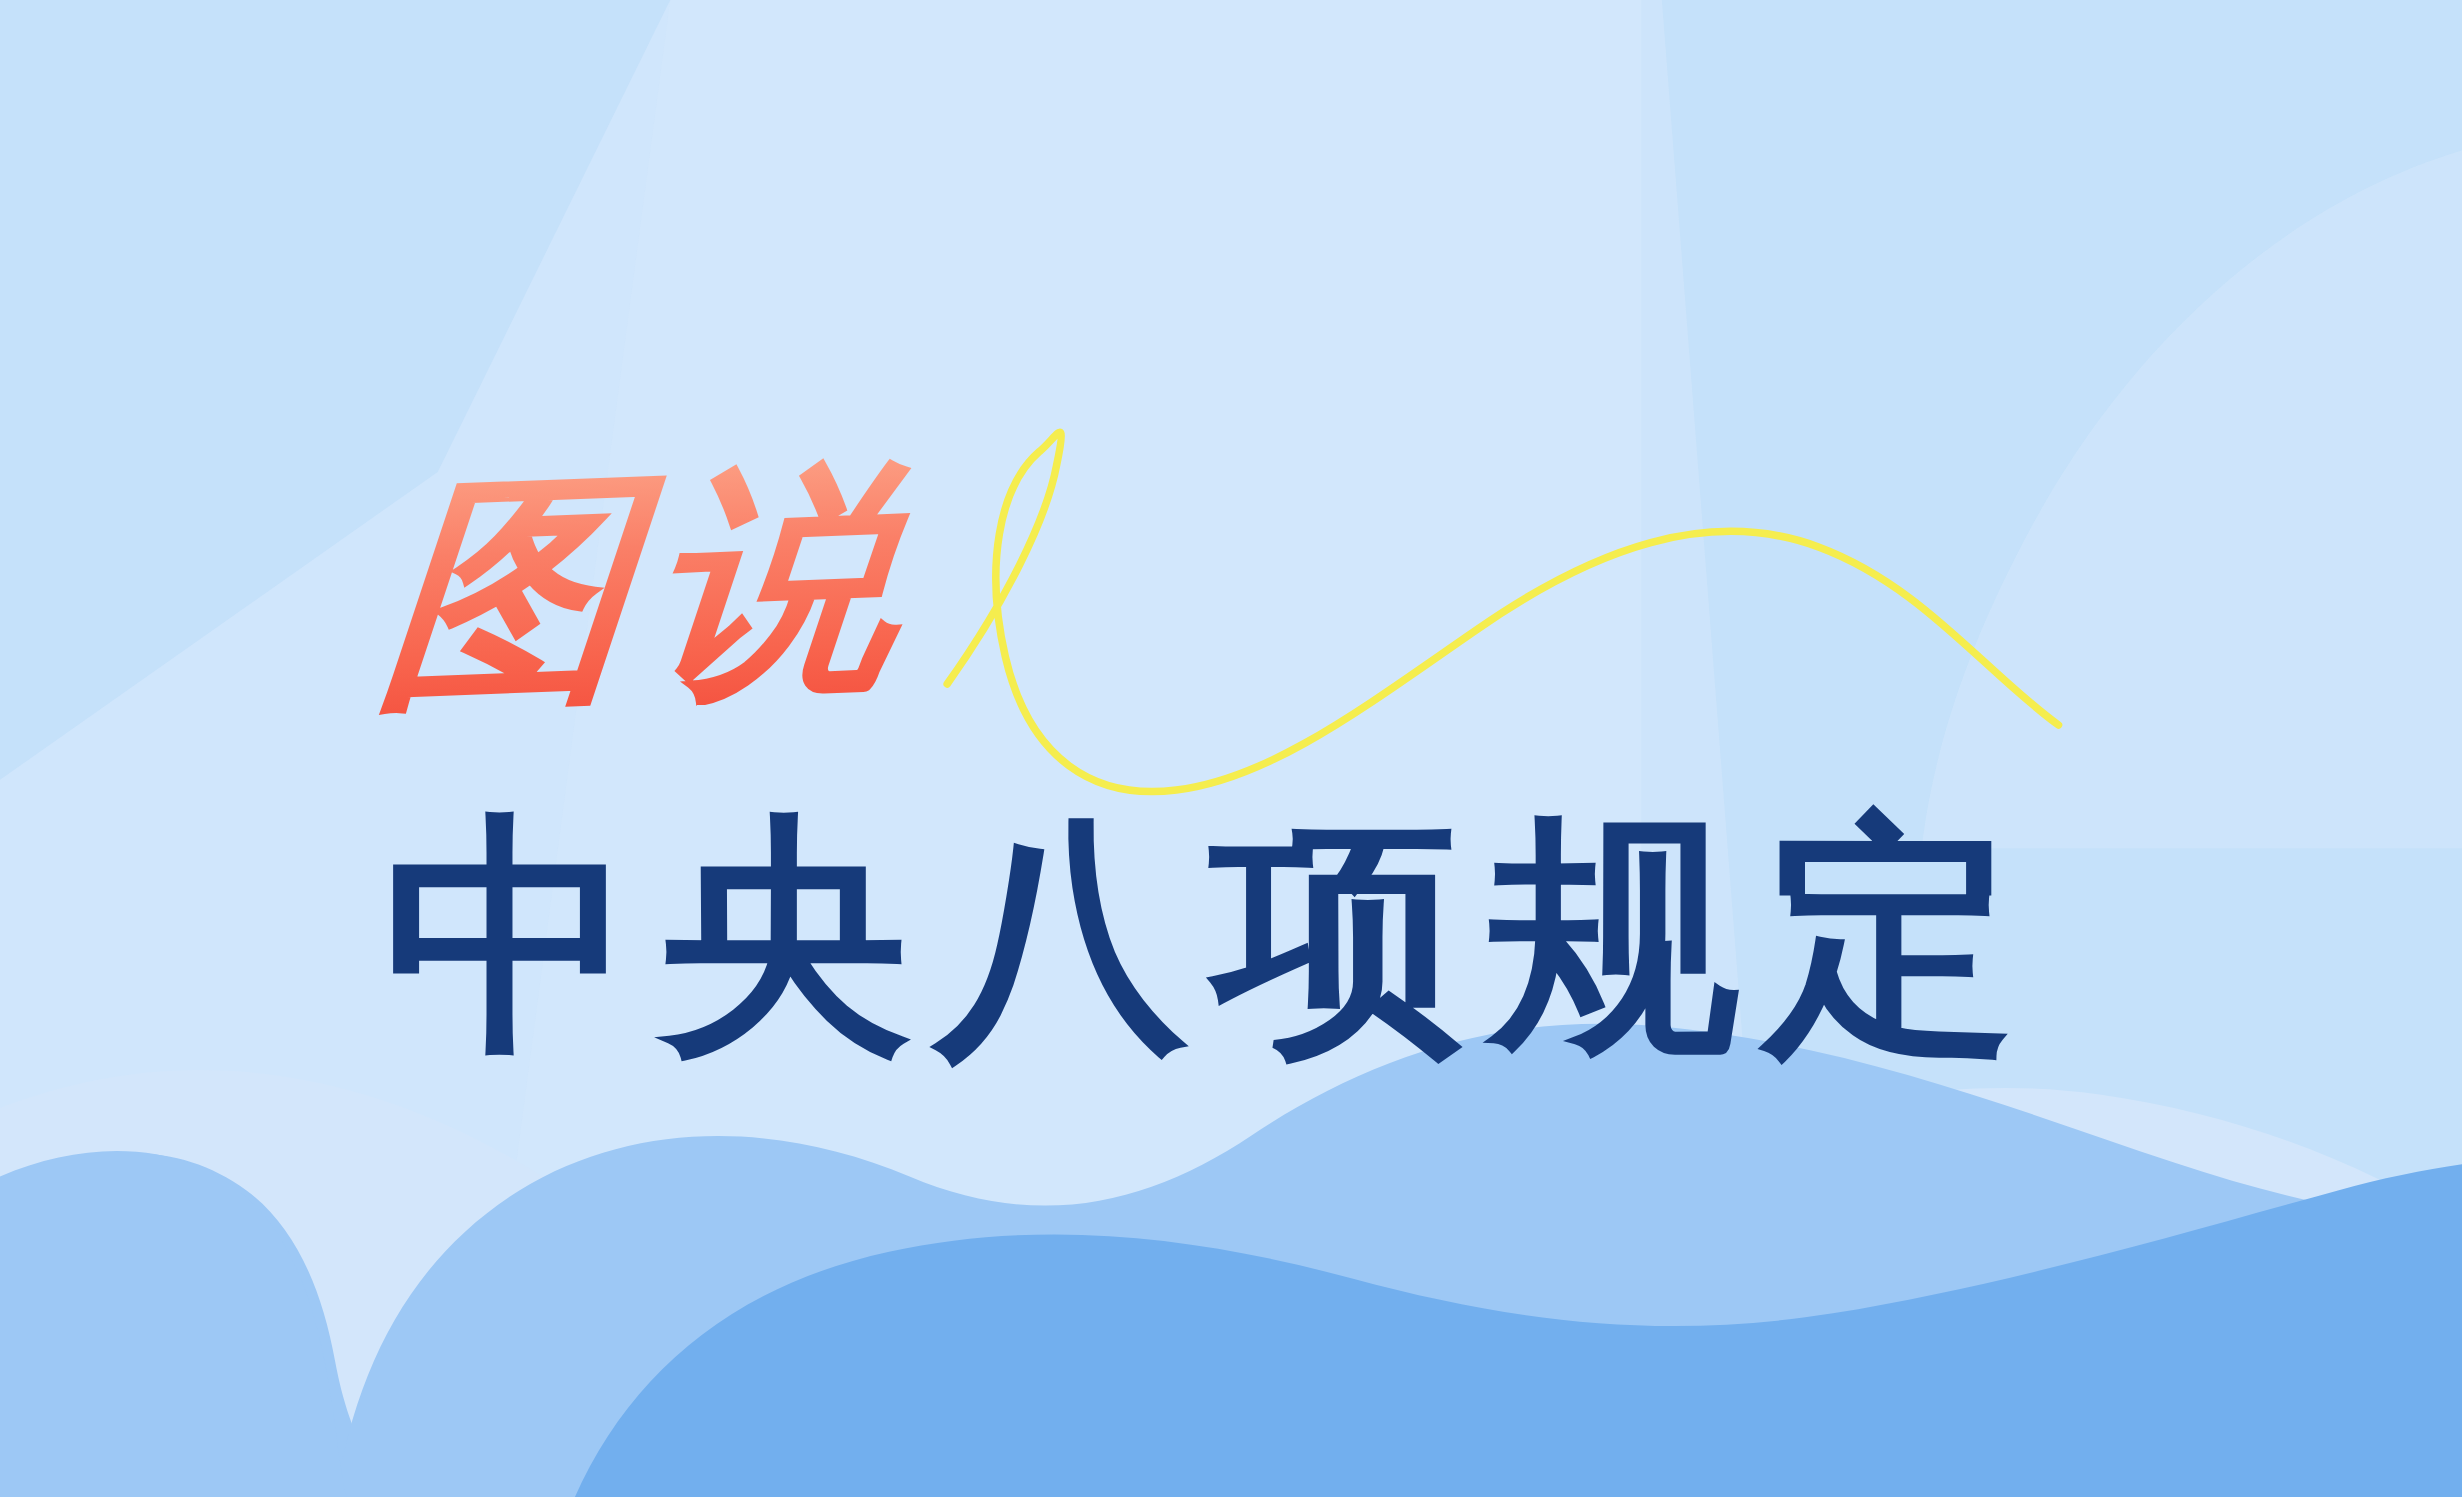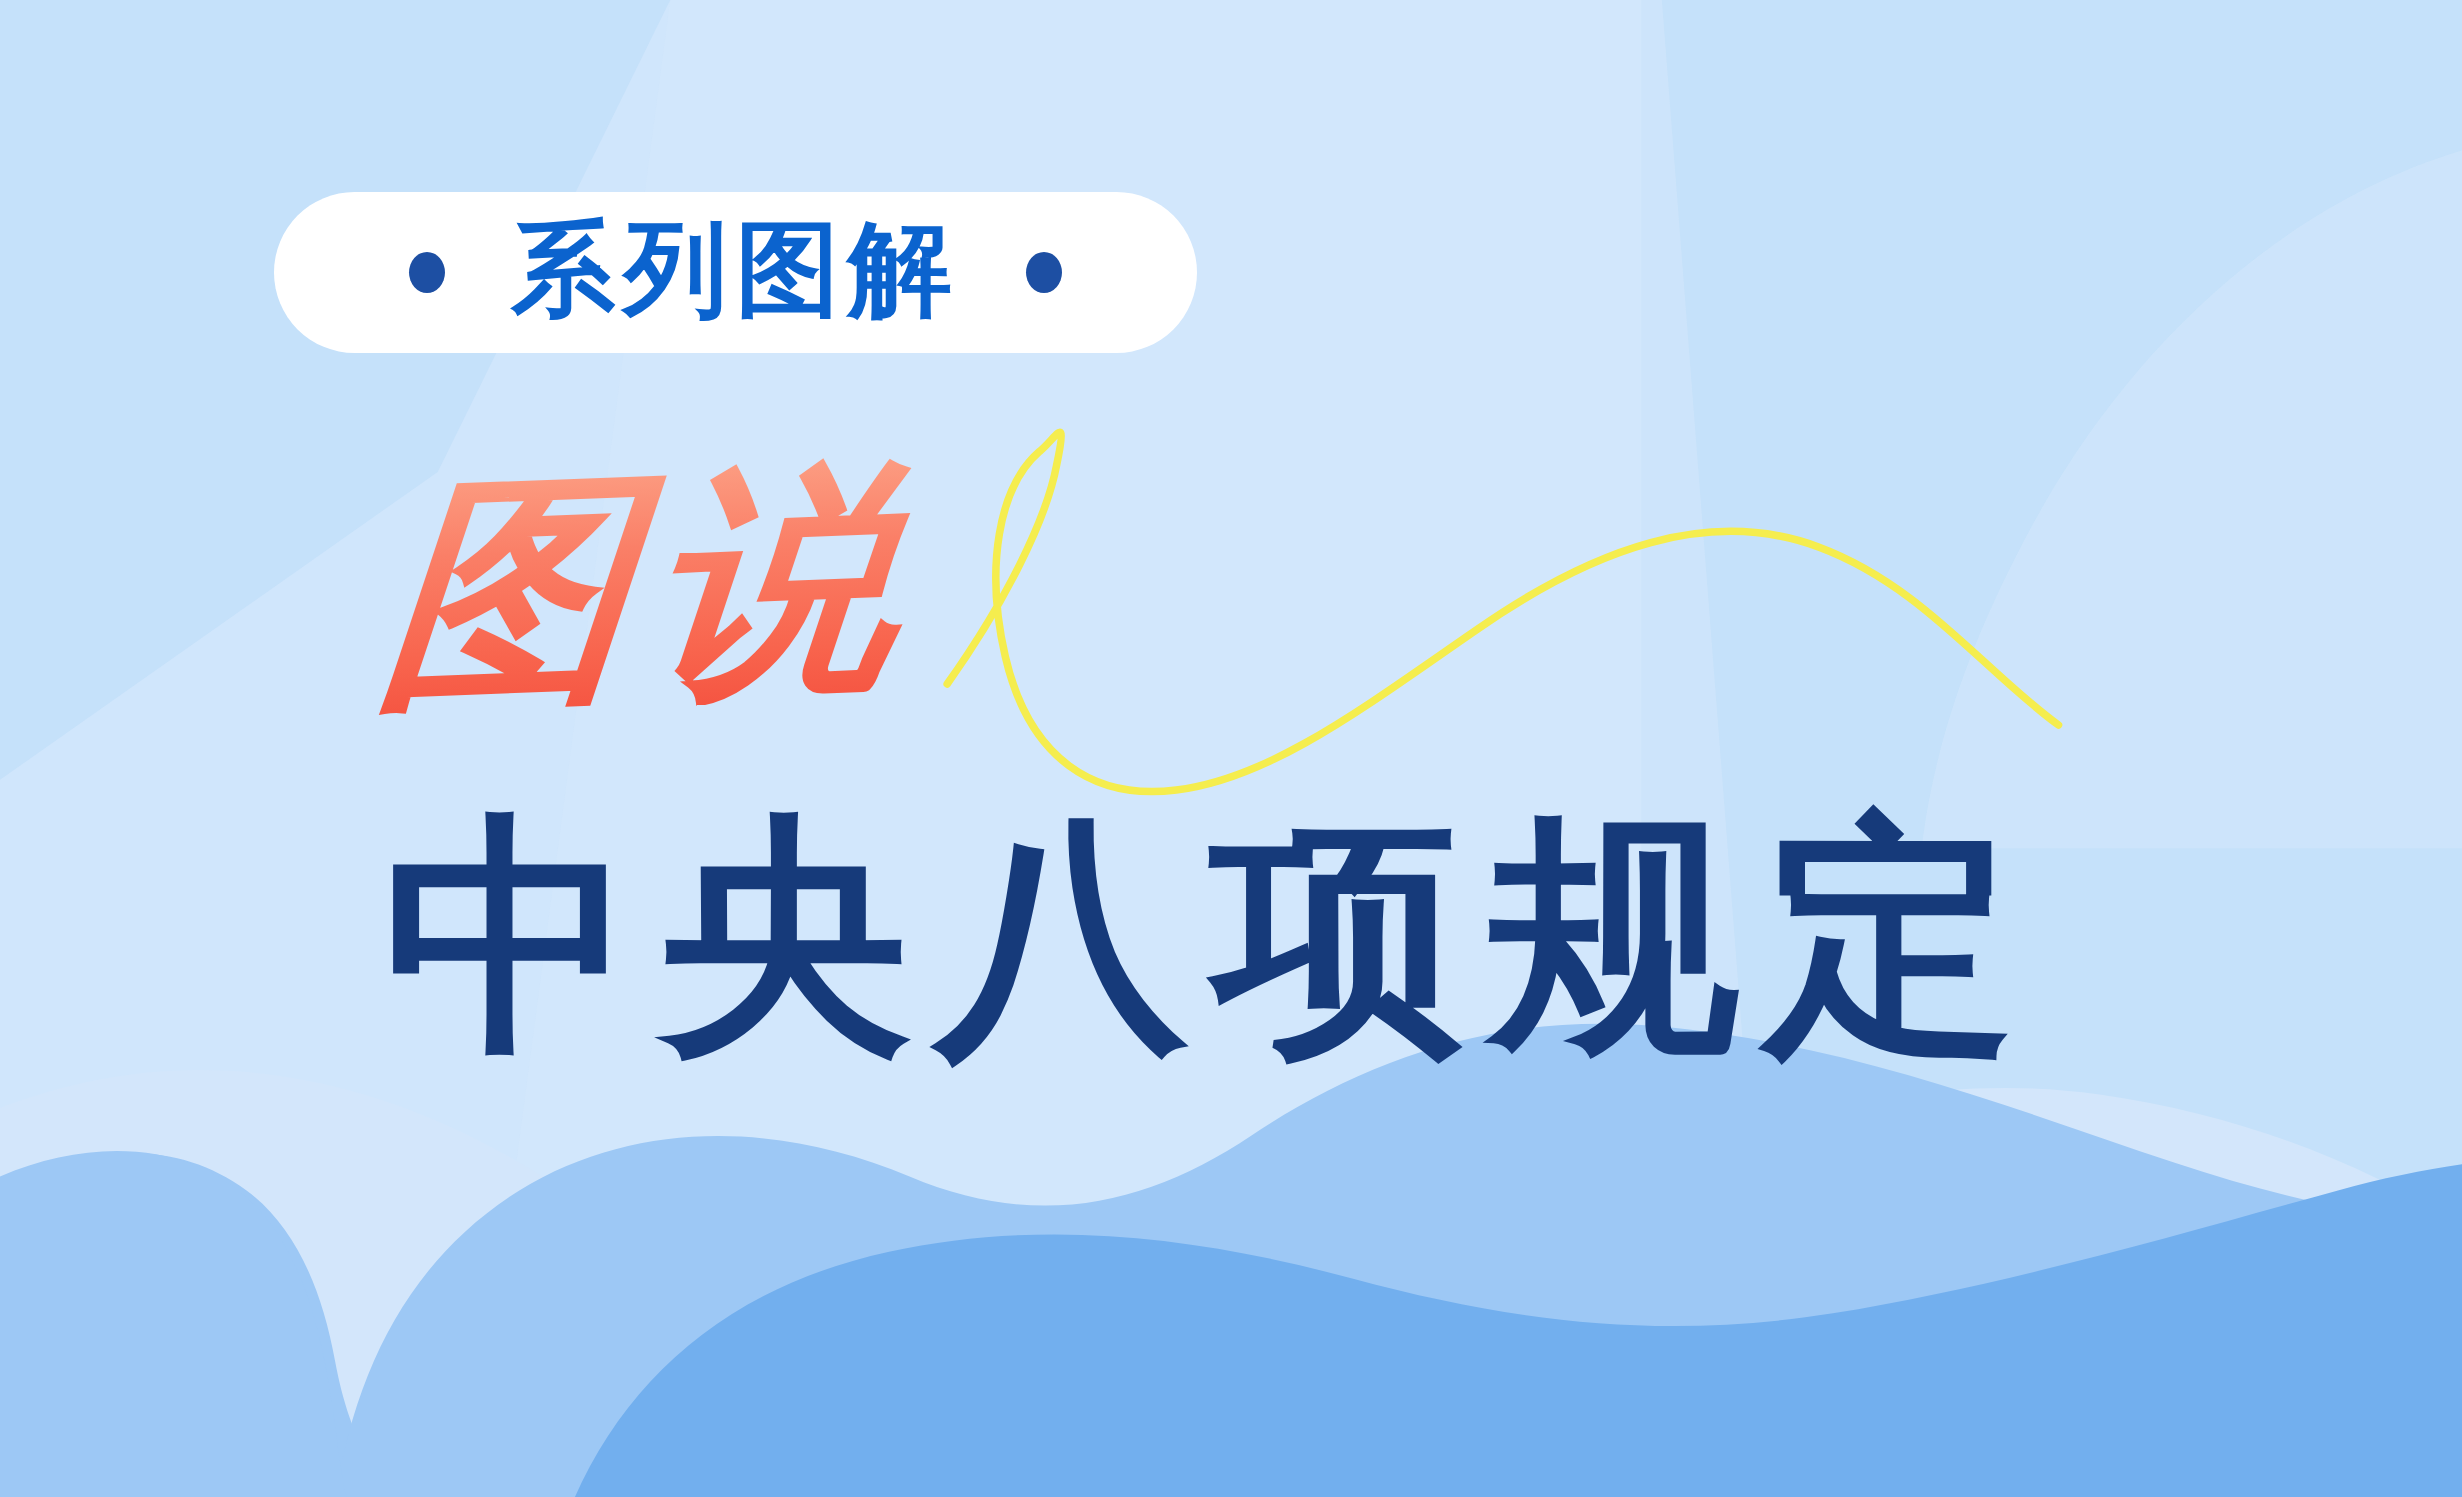--- a/index.html
+++ b/index.html
@@ -178,25 +178,20 @@
     <path d="M 1385,1000
              C 1470,880 1530,760 1545,680
              C 1562,600 1545,640 1520,660
              C 1460,712 1440,830 1470,960
              C 1505,1110 1600,1170 1720,1155
              C 1860,1138 2000,1030 2160,920
              C 2330,802 2500,740 2660,800
              C 2810,856 2900,980 3010,1060" fill="none" stroke="#F5ED4E" stroke-width="11" stroke-linecap="round" stroke-linejoin="round"></path>
   </svg>
 
-  <div class="badge">
-    <span class="badge-dot"></span>
-    <span class="badge-label">系列图解</span>
-    <span class="badge-dot"></span>
-  </div>
 
   <div class="script-wrap">
     <div class="script-text">图说</div>
   </div>
 
   <div class="headline">
     <div class="headline-text">中央八项规定</div>
   </div>
 
 </div>

